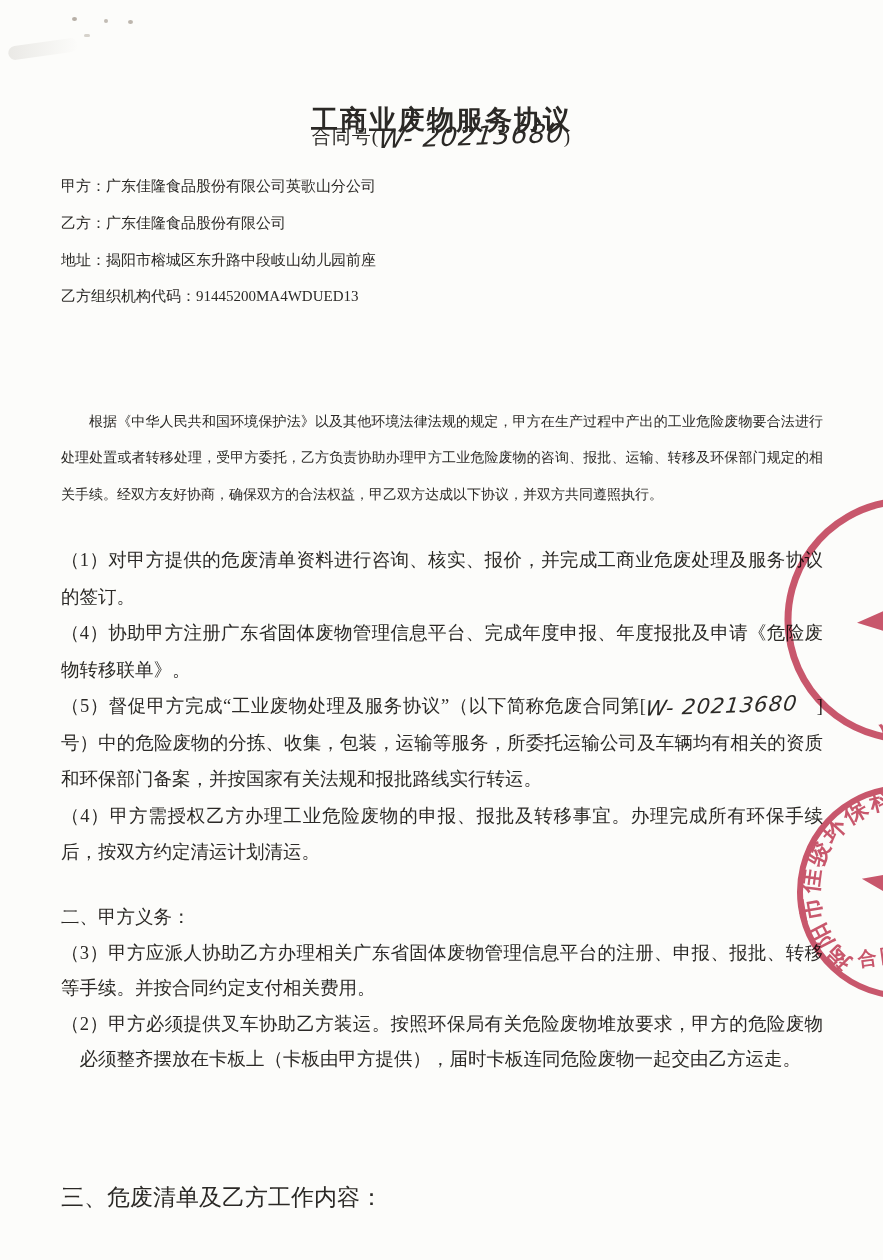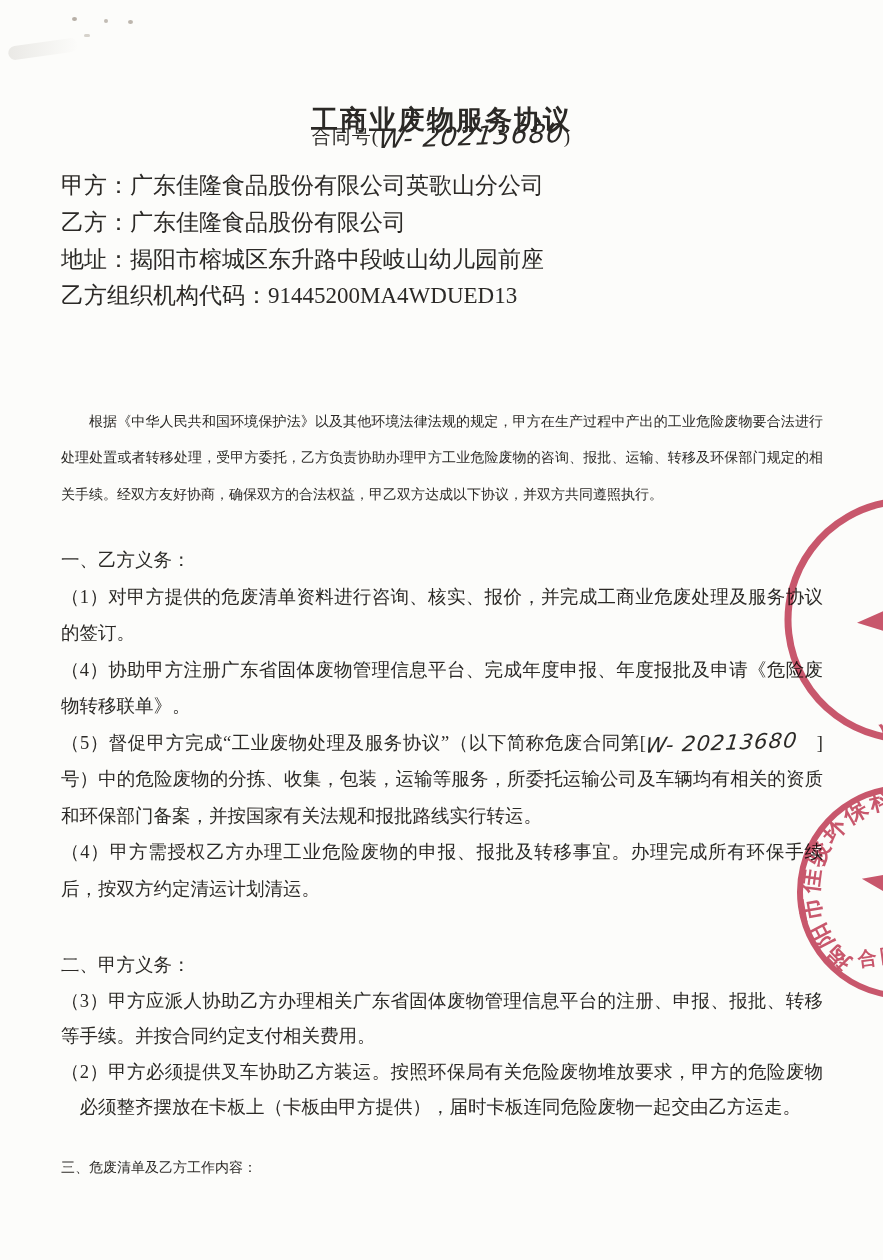--- a/index.html
+++ b/index.html
@@ -25,39 +25,39 @@
     font-family:"DejaVu Sans",sans-serif;
     font-style:italic;
     display:inline-block;
     transform:skewX(-8deg) rotate(-2deg);
     letter-spacing:1px;
   }
   .doc-subtitle .hw{font-size:26px;line-height:0;vertical-align:-2px;}
   .inline-hw{font-size:21px;line-height:0;vertical-align:-1px;}
   .party-block{
     position:absolute;top:168px;left:61px;width:762px;
-    font-size:23px;line-height:36.8px;
+    font-size:15px;line-height:36.8px;
   }
   .party-block p{margin:0;}
   .preamble{
     position:absolute;top:390px;left:61px;width:762px;
     font-size:14px;line-height:36.4px;
     text-align:justify;text-indent:2em;
   }
   .section-1{
     position:absolute;top:542px;left:61px;width:762px;
     font-size:18.5px;line-height:36.5px;text-align:justify;
   }
   .section-2{
     position:absolute;top:900px;left:61px;width:762px;
-    font-size:18.5px;line-height:35.5px;text-align:justify;margin-top:48px;
+    font-size:18.5px;line-height:35.5px;text-align:justify;
   }
   .section-3{
-    position:absolute;top:1150px;left:61px;width:762px;
-    font-size:14px;line-height:36px;
+    position:absolute;top:1180px;left:61px;width:762px;
+    font-size:23px;line-height:36px;
   }
   .section-1 p,.section-2 p,.section-3 p{margin:0;}
   .hang{padding-left:1em;text-indent:-1em;}
   
   .stamp{
     position:absolute;
     mix-blend-mode:multiply;
     opacity:.85;
   }
   .stamp-a{left:777px;top:490px;}
@@ -92,21 +92,20 @@
   <div class="party-block">
     <p>甲方：广东佳隆食品股份有限公司英歌山分公司</p>
     <p>乙方：广东佳隆食品股份有限公司</p>
     <p>地址：揭阳市榕城区东升路中段岐山幼儿园前座</p>
     <p>乙方组织机构代码：91445200MA4WDUED13</p>
   </div>
 
   <p class="preamble">根据《中华人民共和国环境保护法》以及其他环境法律法规的规定，甲方在生产过程中产出的工业危险废物要合法进行处理处置或者转移处理，受甲方委托，乙方负责协助办理甲方工业危险废物的咨询、报批、运输、转移及环保部门规定的相关手续。经双方友好协商，确保双方的合法权益，甲乙双方达成以下协议，并双方共同遵照执行。</p>
 
   <div class="section-1">
-    <p>一、乙方义务：</p>
     <p>（1）对甲方提供的危废清单资料进行咨询、核实、报价，并完成工商业危废处理及服务协议的签订。</p>
     <p>（4）协助甲方注册广东省固体废物管理信息平台、完成年度申报、年度报批及申请《危险废物转移联单》。</p>
     <p><span>（5）督促甲方完成“工业废物处理及服务协议”（以下简称危废合同第[</span><span class="hw inline-hw">W- 20213680</span><span>　]号）中的危险废物的分拣、收集，包装，运输等服务，所委托运输公司及车辆均有相关的资质和环保部门备案，并按国家有关法规和报批路线实行转运。</span></p>
     <p>（4）甲方需授权乙方办理工业危险废物的申报、报批及转移事宜。办理完成所有环保手续后，按双方约定清运计划清运。</p>
   </div>
 
   <div class="section-2">
     <p>二、甲方义务：</p>
     <p>（3）甲方应派人协助乙方办理相关广东省固体废物管理信息平台的注册、申报、报批、转移等手续。并按合同约定支付相关费用。</p>
     <p class="hang">（2）甲方必须提供叉车协助乙方装运。按照环保局有关危险废物堆放要求，甲方的危险废物必须整齐摆放在卡板上（卡板由甲方提供），届时卡板连同危险废物一起交由乙方运走。</p>

